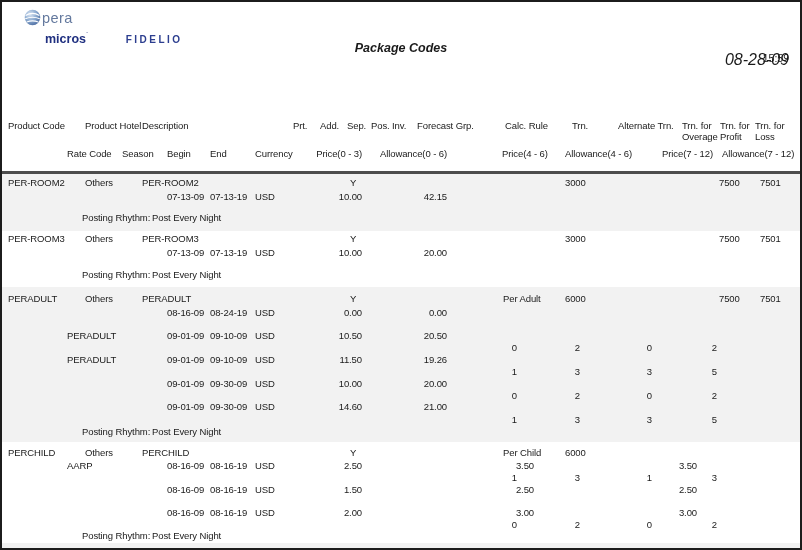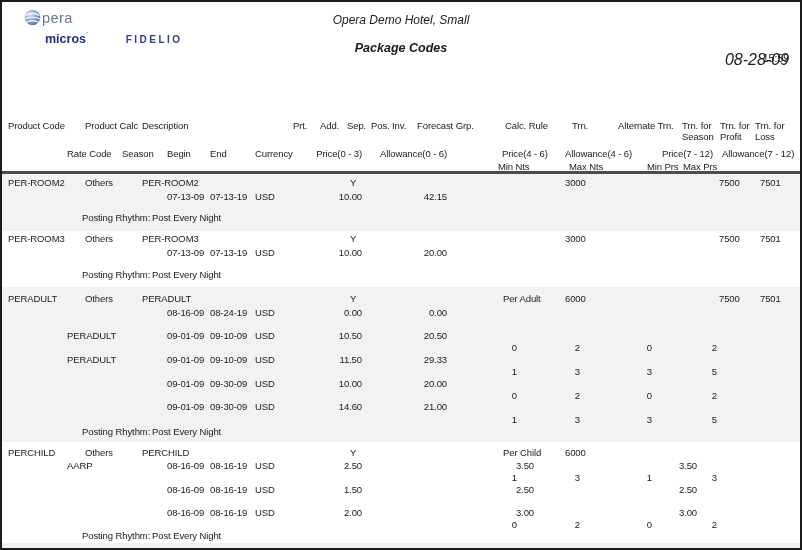--- a/index.html
+++ b/index.html
@@ -65,63 +65,56 @@
       <path d="M1.5 6.2 Q8 2.2 14.5 6.2" stroke="#ffffff" stroke-width="1.1" fill="none"></path>
       <path d="M1.2 9.2 Q8 6.4 14.8 9.2" stroke="#ffffff" stroke-width="1.1" fill="none"></path>
       <path d="M2.6 12.2 Q8 10.2 13.4 12.2" stroke="#ffffff" stroke-width="1" fill="none"></path>
     </svg>
     <span class="txt">pera</span>
   </div>
   <div class="logo-micros">
     <span class="m">micros</span><span class="tick">´</span><span class="f">FIDELIO</span>
   </div>
 
-  <div class="hotel">Opera Demo Hotel, Small</div>
   <div class="title">Package Codes</div>
   <div class="rdate">08-28-09</div>
   <div class="rtime">15:59</div>
 
   <div class="r" style="top:118px">
     <span class="cell hdr col-prod">Product Code</span>
-    <span class="cell hdr col-ptype">Product Calc</span>
+    <span class="cell hdr col-ptype">Product Hotel</span>
     <span class="cell hdr col-desc">Description</span>
     <span class="cell hdr h-prt">Prt.</span>
     <span class="cell hdr h-add">Add.</span>
     <span class="cell hdr h-sep">Sep.</span>
     <span class="cell hdr h-pos">Pos.</span>
     <span class="cell hdr h-inv">Inv.</span>
     <span class="cell hdr h-fgrp">Forecast Grp.</span>
     <span class="cell hdr h-calc">Calc. Rule</span>
     <span class="cell hdr h-trn">Trn.</span>
     <span class="cell hdr h-alt">Alternate Trn.</span>
-    <span class="cell hdr h-ovg wrap2">Trn. for Season</span>
+    <span class="cell hdr h-ovg wrap2">Trn. for Overage</span>
     <span class="cell hdr h-prof wrap2">Trn. for Profit</span>
     <span class="cell hdr h-loss wrap2">Trn. for Loss</span>
   </div>
 
   <div class="r" style="top:146px">
     <span class="cell hdr h-rate">Rate Code</span>
     <span class="cell hdr h-season">Season</span>
     <span class="cell hdr h-begin">Begin</span>
     <span class="cell hdr h-end">End</span>
     <span class="cell hdr h-curr">Currency</span>
     <span class="cell hdr col-p03 ra">Price(0 - 3)</span>
     <span class="cell hdr col-a03 ra">Allowance(0 - 6)</span>
     <span class="cell hdr h-p46">Price(4 - 6)</span>
     <span class="cell hdr h-a46">Allowance(4 - 6)</span>
     <span class="cell hdr h-p712">Price(7 - 12)</span>
     <span class="cell hdr h-a712">Allowance(7 - 12)</span>
   </div>
 
-  <div class="r" style="top:159px">
-    <span class="cell hdr h-mnn">Min Nts</span>
-    <span class="cell hdr h-mxn">Max Nts</span>
-    <span class="cell hdr h-mnp">Min Prs</span>
-    <span class="cell hdr h-mxp">Max Prs</span>
-  </div>
 
   <div class="rule" style="top:169px"></div>
 
   <div class="r" style="top:175px">
     <span class="cell col-prod">PER-ROOM2</span>
     <span class="cell col-ptype">Others</span>
     <span class="cell col-desc">PER-ROOM2</span>
     <span class="cell col-y">Y</span>
     <span class="cell col-trn">3000</span>
     <span class="cell col-profit">7500</span>
@@ -190,21 +183,21 @@
     <span class="cell col-mxn ra">2</span>
     <span class="cell col-mnp ra">0</span>
     <span class="cell col-mxp ra">2</span>
   </div>
   <div class="r" style="top:352px">
     <span class="cell col-rate">PERADULT</span>
     <span class="cell col-begin">09-01-09</span>
     <span class="cell col-end">09-10-09</span>
     <span class="cell col-curr">USD</span>
     <span class="cell col-p03 ra">11.50</span>
-    <span class="cell col-a03 ra">29.33</span>
+    <span class="cell col-a03 ra">19.26</span>
   </div>
   <div class="r" style="top:364px">
     <span class="cell col-mnn ra">1</span>
     <span class="cell col-mxn ra">3</span>
     <span class="cell col-mnp ra">3</span>
     <span class="cell col-mxp ra">5</span>
   </div>
   <div class="r" style="top:376px">
     <span class="cell col-begin">09-01-09</span>
     <span class="cell col-end">09-30-09</span>

